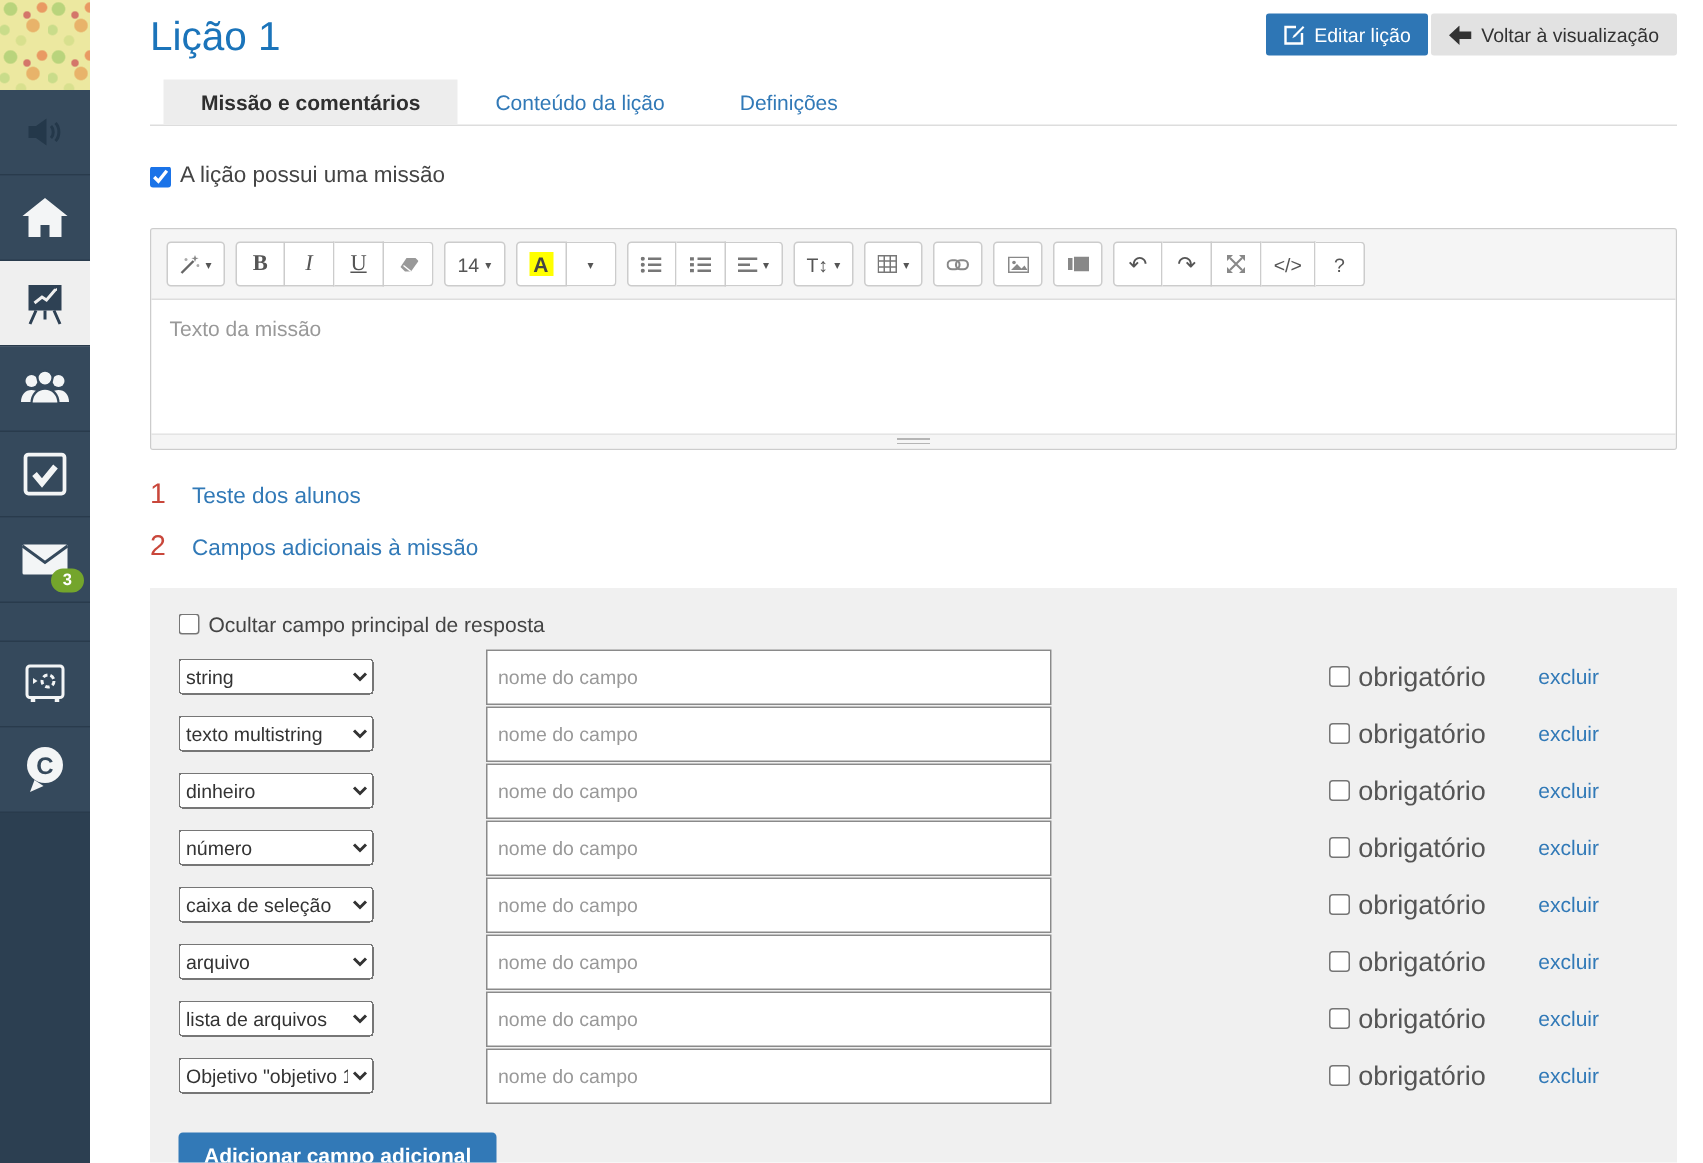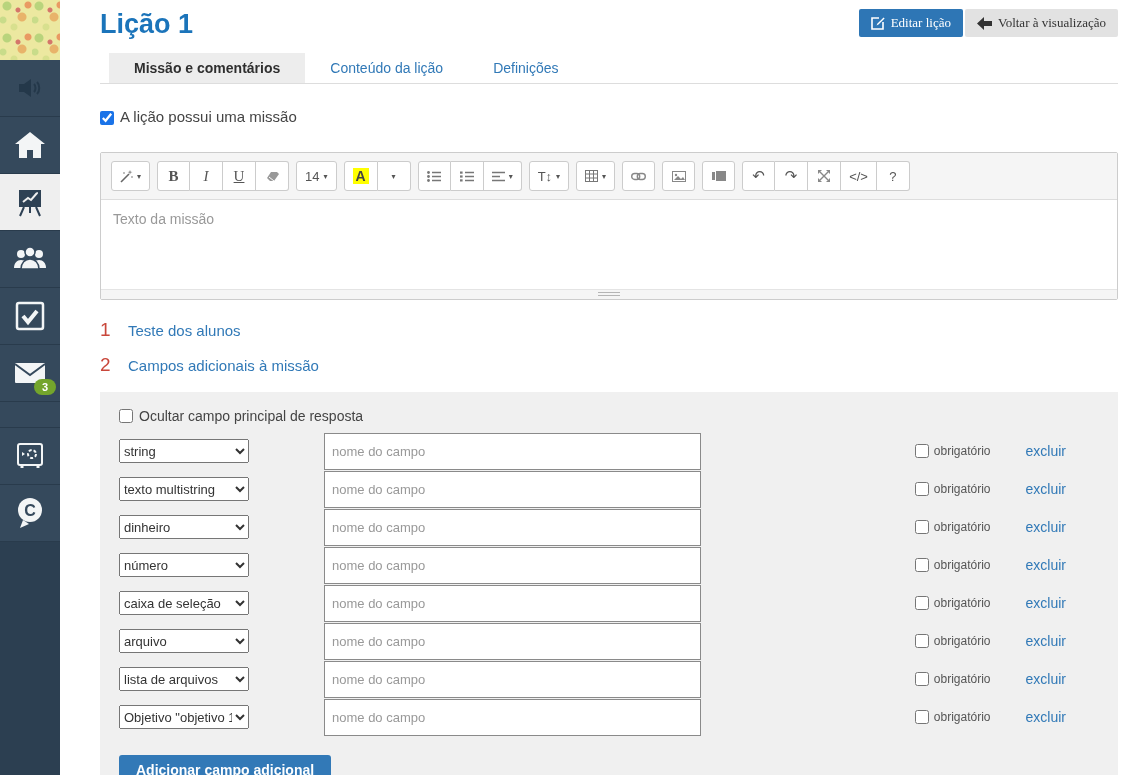--- a/index.html
+++ b/index.html
@@ -23,24 +23,24 @@
     display:flex; align-items:center; justify-content:center; position:relative; cursor:pointer; }
   .nav-item.active { background:#efefef; }
   .nav-spacer { height:26px; flex:0 0 26px; background:#35495c; border-bottom:1px solid #293b4c; }
   .nav-filler { flex:1; background:#2c3f51; }
   .badge { position:absolute; right:4px; bottom:6px; background:#74a52c; color:#fff;
     font-size:11px; font-weight:bold; border-radius:9px; padding:2px 8px; }
 
   
   .main { margin-left:60px; padding:0 17px 0 40px; }
   .header { display:flex; justify-content:space-between; align-items:flex-start; padding-top:9px; }
-  .page-title { font-size:27px; font-weight:bold; color:#1b74ba; }
+  .page-title { font-size:27px; font-weight:normal; color:#1b74ba; }
   .hdr-buttons { display:flex; gap:2px; }
   .btn { display:flex; align-items:center; gap:6px; font-size:13px; padding:6px 12px;
-    border:none; border-radius:2px; cursor:pointer; font-family:Liberation Serif, serif; height:28px; }
+    border:none; border-radius:2px; cursor:pointer; font-family:Liberation Sans, sans-serif; height:28px; }
   .btn-blue { background:#2e76b5; color:#fff; }
   .btn-gray { background:#e2e2e2; color:#333; }
 
   .tabs { display:flex; margin-top:13px; border-bottom:1px solid #ddd; padding-left:9px; }
   .tab { padding:7px 25px; font-size:14px; color:#3179b7; cursor:pointer; }
   .tab.active { background:#ededed; color:#2f2f2f; font-weight:bold; }
 
   .mission-check { margin-top:24px; display:flex; align-items:flex-end; gap:6px;
     font-size:15px; color:#444; }
   input[type=checkbox] { width:14px; height:14px; accent-color:#1a73e8; }
@@ -78,21 +78,21 @@
 
   
   .panel { margin-top:16px; background:#f0f0f0; padding:16px 19px 14px; min-height:388px; }
   .hide-main { display:flex; align-items:center; gap:6px; font-size:14px; color:#444; }
   .frow { display:flex; align-items:center; margin-top:16px; height:22px; }
   .ftype { width:130px; height:24px; font-size:13px; color:#333; font-family:inherit; }
   .fname { width:377px; height:37px; margin-left:75px; border:1px solid #8a8a8a;
     padding:0 7px; font-size:13px; color:#444; font-family:inherit; }
   .fname::placeholder { color:#999; }
   .right-group { margin-left:auto; display:flex; align-items:center; gap:5px; padding-right:33px; }
-  .req-label { font-size:12px; color:#555; }
+  .req-label { font-size:18px; color:#555; }
   .excluir { color:#3179b7; font-size:14px; margin-left:30px; cursor:pointer; text-decoration:none; }
   .add-btn { margin-top:27px; background:#3279b7; color:#fff; font-weight:bold; font-size:14px;
     padding:0 17px; height:30px; border:none; border-radius:3px; cursor:pointer; font-family:inherit; }
 
   svg { display:block; }
 </style>
 </head>
 <body>
 
 <div class="sidebar">

